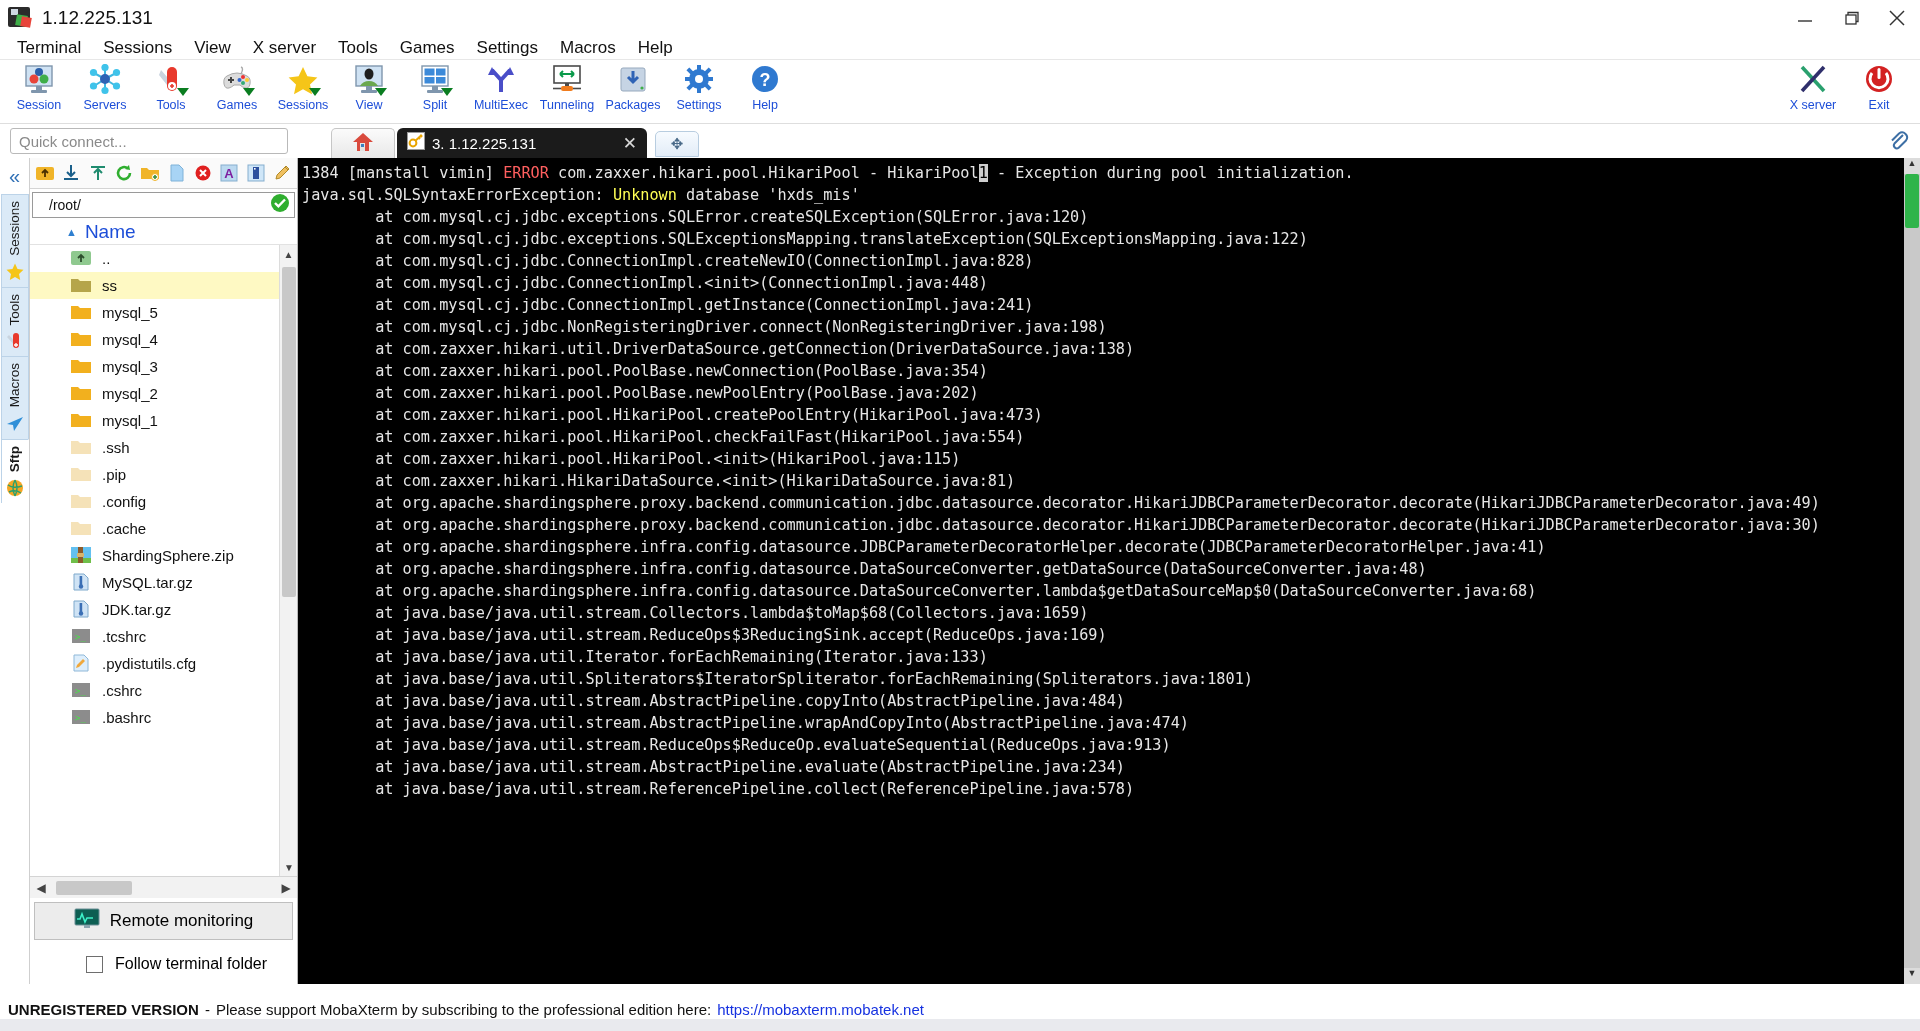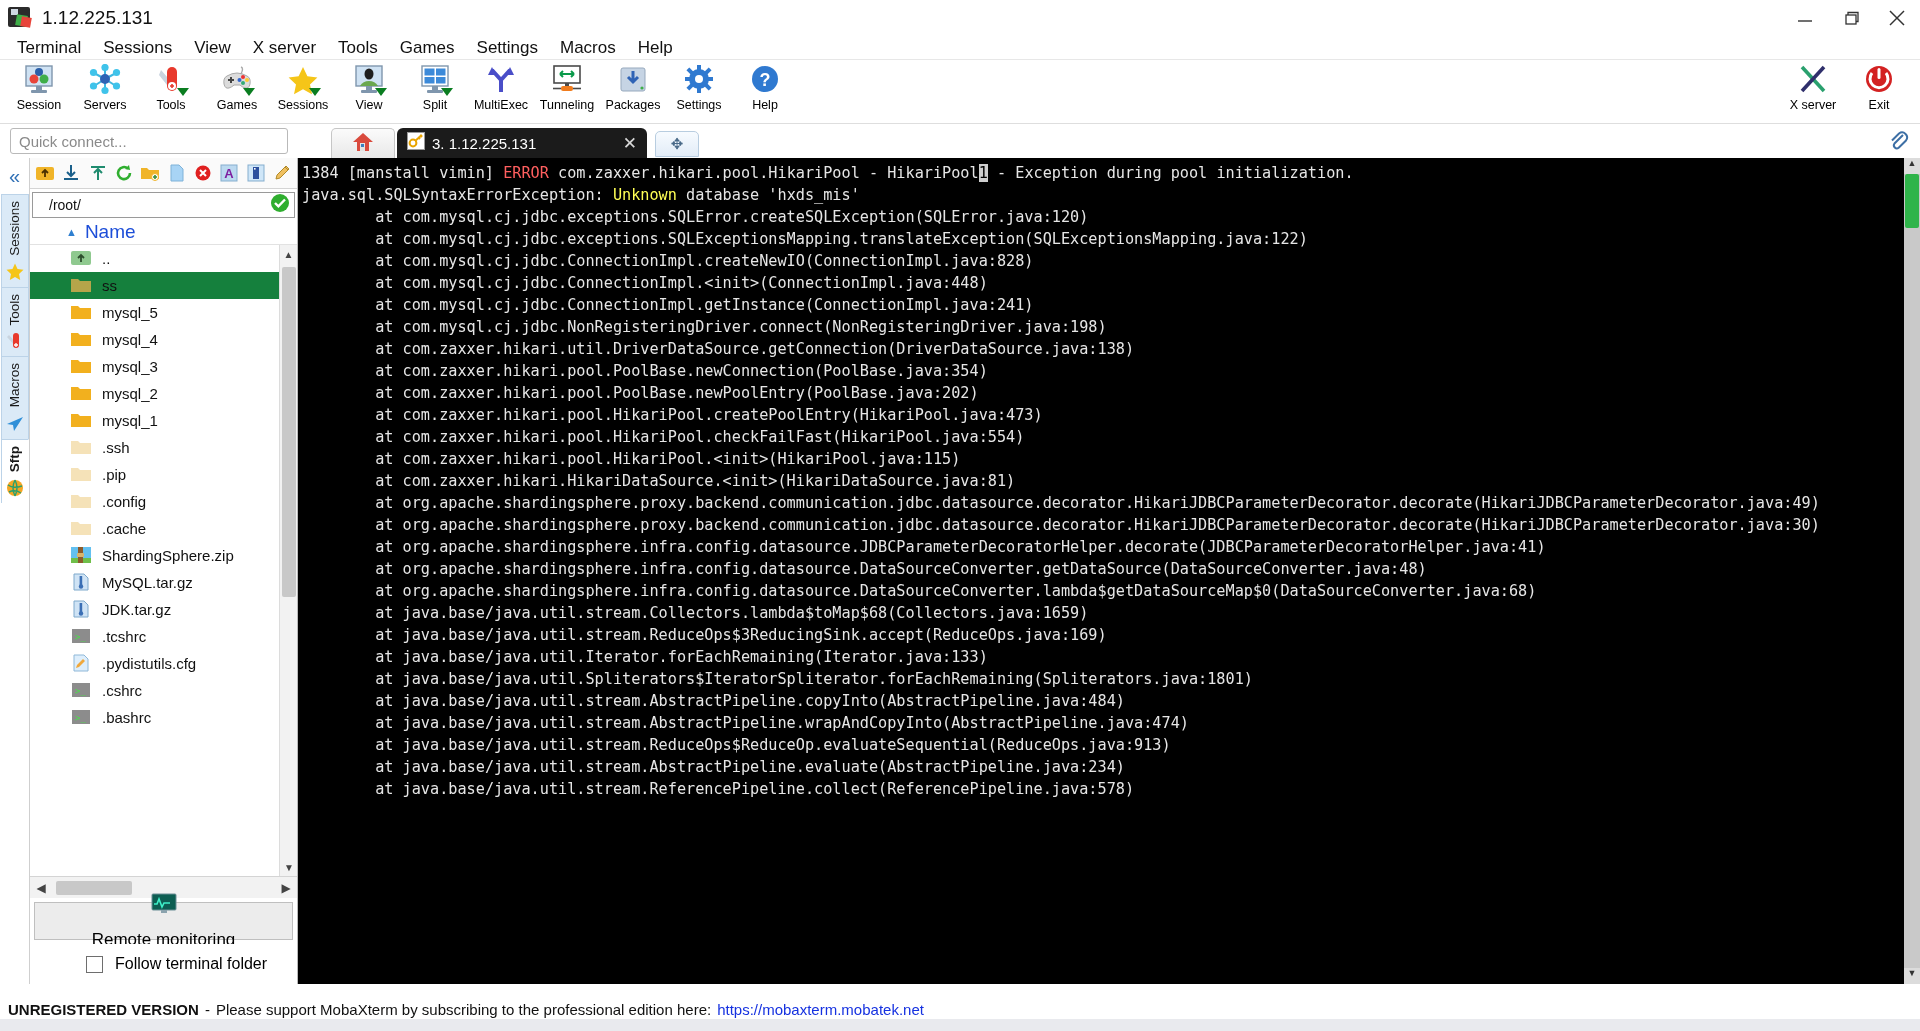--- a/index.html
+++ b/index.html
@@ -36,21 +36,21 @@
   }
   .menuitem { font-size: 17px; color:#111; padding: 0 11px; line-height: 22px; cursor:default;}
 
   
   .toolbar {
     height: 64px; background:#fff; display:flex; align-items:flex-start;
     padding: 2px 6px 0 6px; border-bottom:1px solid #dedede; position:relative;
   }
   .tbtn { width:66px; display:flex; flex-direction:column; align-items:center; cursor:default; padding-top:2px;}
   .tbtn .ico { height:32px; width:40px; display:flex; align-items:flex-end; justify-content:center; position:relative;}
-  .tbtn .lbl { font-size:12.5px; color:#000000; margin-top:2px; white-space:nowrap; font-family:"Liberation Sans",sans-serif;}
+  .tbtn .lbl { font-size:12.5px; color:#1d4ed8; margin-top:2px; white-space:nowrap; font-family:"Liberation Sans",sans-serif;}
   .tb-right { position:absolute; right:8px; top:2px; display:flex; }
 
   .arrow-dn { position:absolute; right:2px; bottom:0px; width:0;height:0;
      border-left:6px solid transparent;border-right:6px solid transparent;border-top:8px solid #0a7d20;}
 
   
   .row2 { height: 34px; display:flex; align-items:center; background:#fff; position:relative;}
   .qc {
     margin-left: 10px; width: 278px; height:26px; border:1px solid #b9b9b9; border-radius:3px;
     background:#fff; display:flex; align-items:center; padding-left:8px;
@@ -91,26 +91,26 @@
   .sftp { width:268px; background:#fff; border-right:1px solid #b9b9b9; display:flex; flex-direction:column;}
   .sftp-toolbar { height:31px; display:flex; align-items:center; gap:4px; padding:0 4px; border-bottom:1px solid #d4d4d4; background:#fafafa;}
   .sb-ico { width:24px;height:24px; display:flex;align-items:center;justify-content:center;}
   .pathbar { height:26px; border:1px solid #9a9a9a; margin:3px 2px 2px 2px; display:flex; align-items:center; padding-left:16px; background:#fff;}
   .pathbar .ptxt { font-size:14px; color:#111; flex:1; }
   .list-head { height:25px; display:flex; align-items:center; gap:8px; padding-left:36px; border-bottom:1px solid #e2e2e2; background:#fff;}
   .list-head .caret { color:#2f7fd0; font-size:11px;}
   .list-head .hname { font-size:19px; color:#1d4ed8;}
   .filelist { flex:1; overflow:hidden; position:relative; background:#fff;}
   .frow { height:27px; display:flex; align-items:center; padding-left:40px; gap:8px; font-size:15px; color:#111;}
-  .frow.sel { background:#15803d; }
+  .frow.sel { background:#fef9c3; }
   .fico { width:24px; height:20px; flex:0 0 auto; position:relative;}
   .hscroll { height:22px; border-top:1px solid #d4d4d4; display:flex; align-items:center; background:#f2f2f2;}
   .hscroll .arr { width:22px; text-align:center; color:#444; font-size:12px;}
   .hscroll .thumb { width:76px; height:14px; background:#c8c8c8; border-radius:2px; margin-left:4px;}
-  .remote-btn { height:38px; margin:4px; border:1px solid #bfbfbf; background:#ececec; display:flex;align-items:center;justify-content:center; gap:10px; font-size:17px;flex-direction:column;}
+  .remote-btn { height:38px; margin:4px; border:1px solid #bfbfbf; background:#ececec; display:flex;align-items:center;justify-content:center; gap:10px; font-size:17px;}
   .follow { height:40px; display:flex;align-items:center; gap:12px; padding-left:56px; font-size:16px; background:#fff;}
   .chkbox { width:17px;height:17px;border:1px solid #6e6e6e;background:#fff;}
 
   .vscroll-col { width:18px; background:#f2f2f2; border-left:1px solid #dcdcdc; position:relative;}
   .vscroll-col .arr { height:18px; display:flex;align-items:center;justify-content:center;font-size:10px;color:#444;}
   .vscroll-col .thumb { position:absolute; left:2px; width:14px; background:#c8c8c8; border-radius:2px;}
 
   
   .terminal { flex:1; background:#000; position:relative; overflow:hidden; }
   .term-text {

